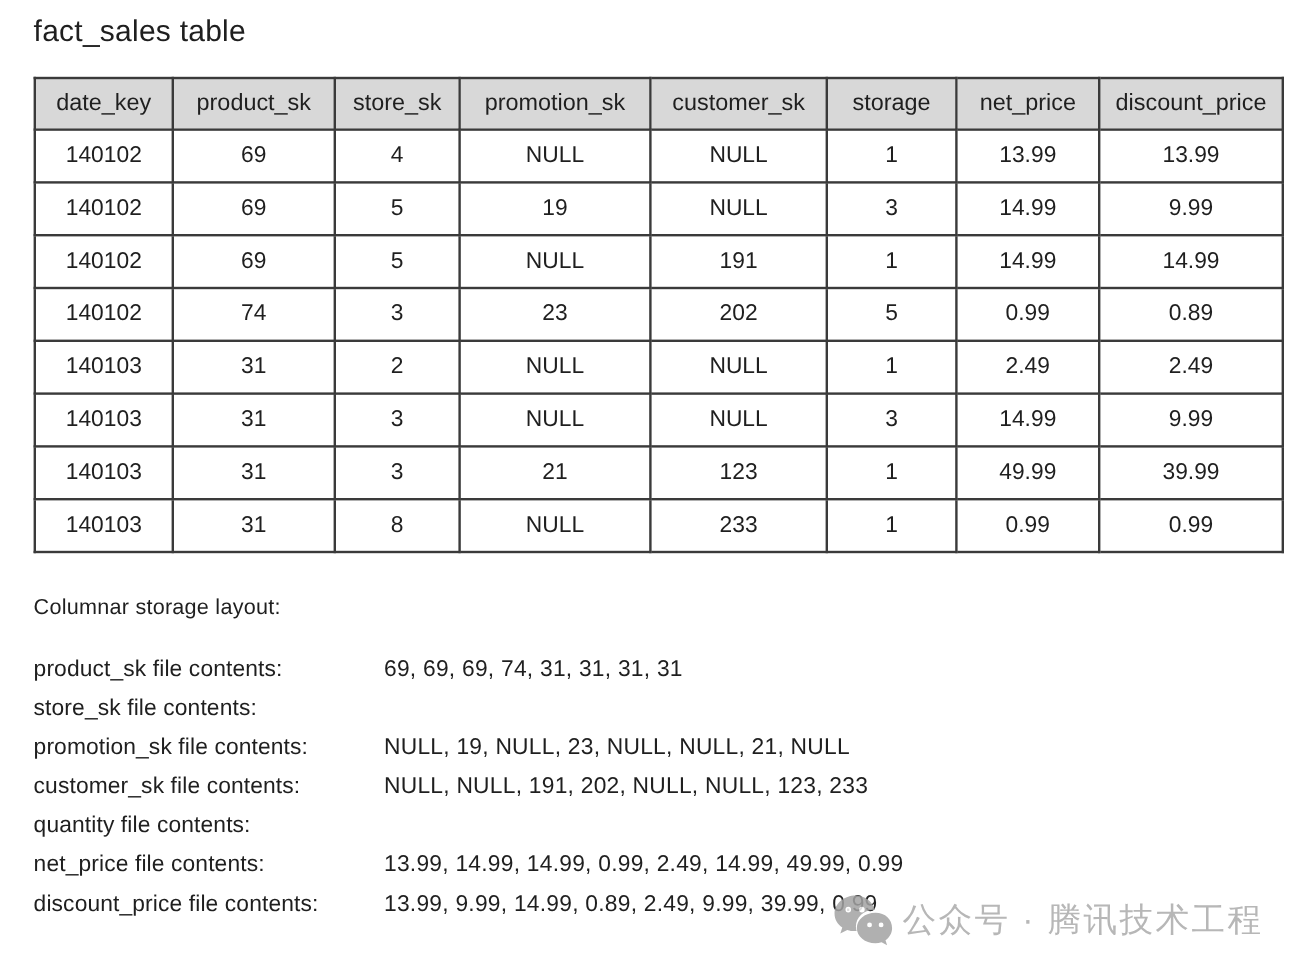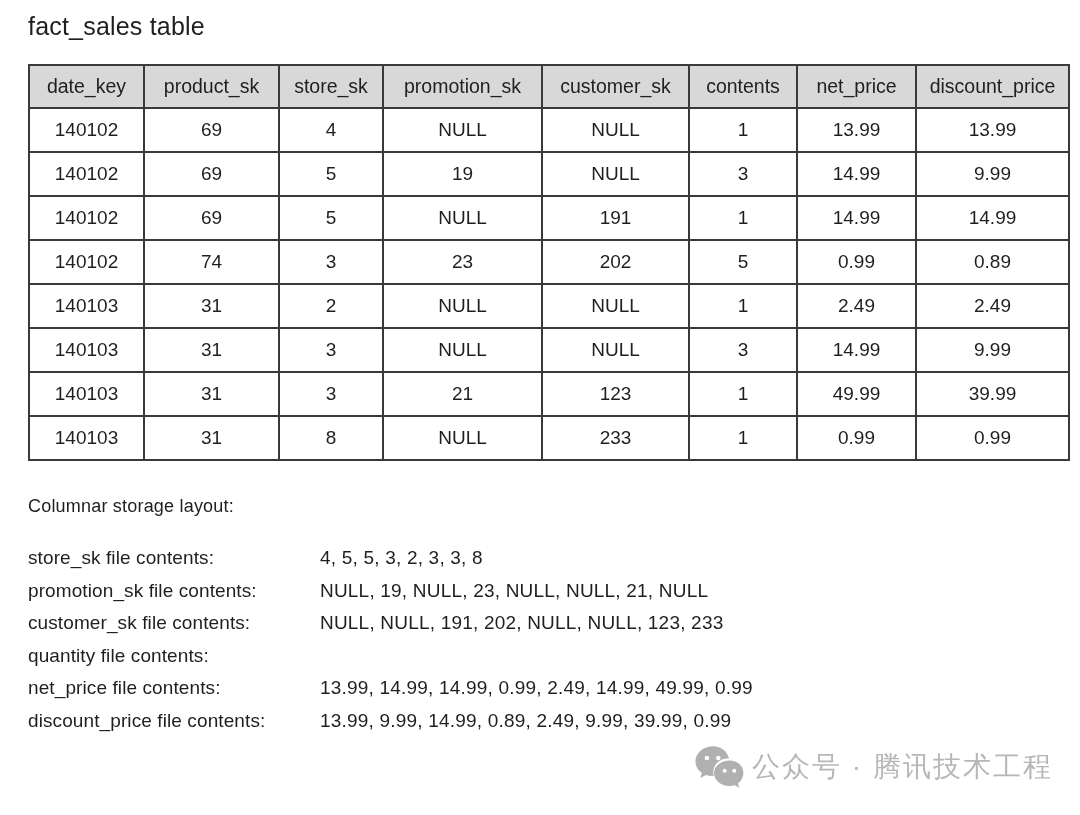--- a/index.html
+++ b/index.html
@@ -83,21 +83,21 @@
       <col style="width:119px">
       <col style="width:153px">
   </colgroup>
   <thead>
     <tr>
       <th>date_key</th>
       <th>product_sk</th>
       <th>store_sk</th>
       <th>promotion_sk</th>
       <th>customer_sk</th>
-      <th>contents</th>
+      <th>storage</th>
       <th>net_price</th>
       <th>discount_price</th>
     </tr>
   </thead>
   <tbody>
     <tr>
       <td>140102</td>
       <td>69</td>
       <td>4</td>
       <td>NULL</td>
@@ -176,22 +176,25 @@
       <td>0.99</td>
       <td>0.99</td>
     </tr>
   </tbody>
 </table>
 
 <div class="columnar-heading">Columnar storage layout:</div>
 
 <div class="file-rows">
   <div class="file-row">
+    <span class="file-label">product_sk file contents:</span>
+    <span class="file-values">69, 69, 69, 74, 31, 31, 31, 31</span>
+  </div>
+  <div class="file-row">
     <span class="file-label">store_sk file contents:</span>
-    <span class="file-values">4, 5, 5, 3, 2, 3, 3, 8</span>
   </div>
   <div class="file-row">
     <span class="file-label">promotion_sk file contents:</span>
     <span class="file-values">NULL, 19, NULL, 23, NULL, NULL, 21, NULL</span>
   </div>
   <div class="file-row">
     <span class="file-label">customer_sk file contents:</span>
     <span class="file-values">NULL, NULL, 191, 202, NULL, NULL, 123, 233</span>
   </div>
   <div class="file-row">

